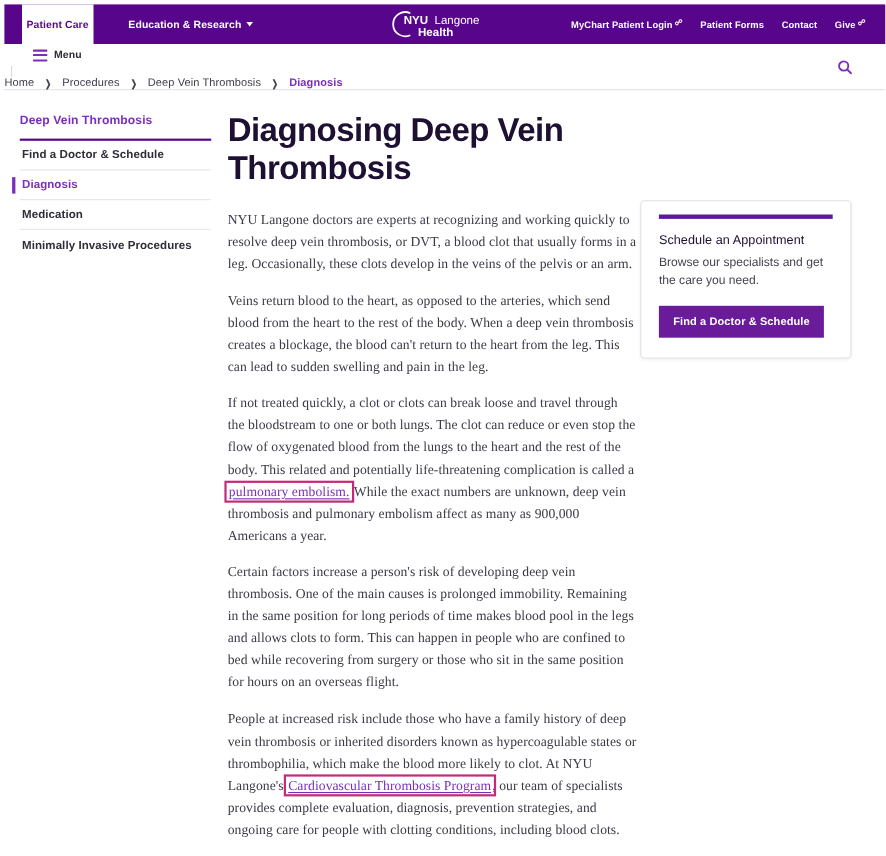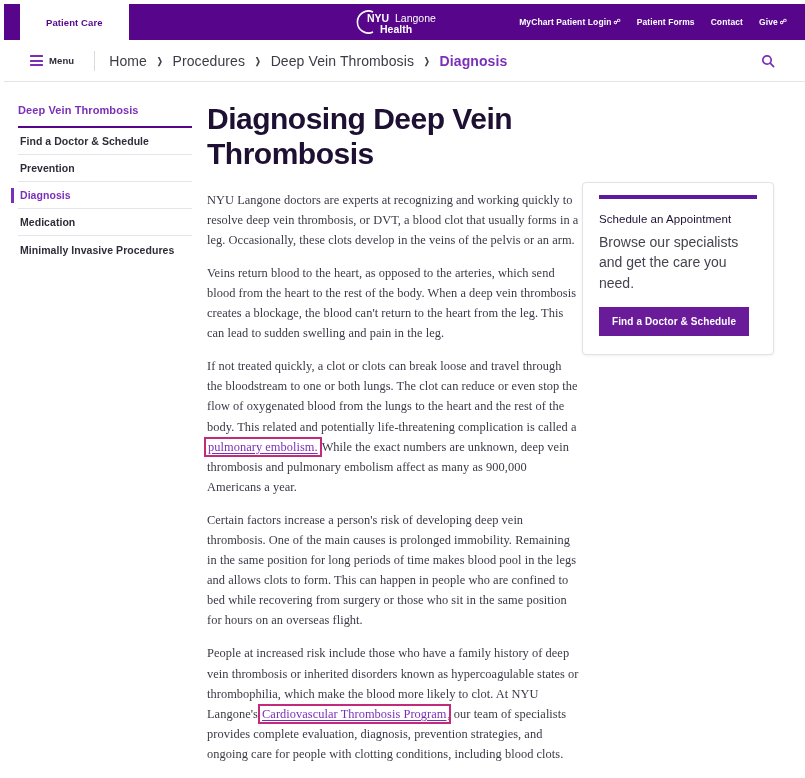--- a/index.html
+++ b/index.html
@@ -29,21 +29,21 @@
     align-items: stretch;
   }
   .tab-primary {
     background: #ffffff;
     color: #57068c;
     font-size: 9.5px;
     font-weight: 700;
     display: flex;
     align-items: center;
     justify-content: center;
-    padding: 0 26px;
+    padding: 0 4px;
     margin-left: 16px;
     letter-spacing: .1px;
     cursor: pointer;
   }
   .tab-secondary {
     color: #ffffff;
     font-size: 9.5px;
     font-weight: 700;
     display: flex;
     align-items: center;
@@ -98,21 +98,21 @@
   .ext-icon { font-size: 7px; line-height: 1; transform: translateY(-1px); }
 
   
   .crumbbar {
     position: absolute;
     left: 4px; top: 40px;
     width: 801px; height: 42px;
     background: #ffffff;
     border-bottom: 1px solid #e3e3e8;
     display: flex;
-    align-items: center;
+    flex-direction: column;
   }
   .menu-btn {
     display: flex;
     align-items: center;
     gap: 6px;
     padding: 0 14px 0 26px;
     height: 100%;
     cursor: pointer;
   }
   .hamburger { display: flex; flex-direction: column; gap: 2.5px; }
@@ -129,21 +129,21 @@
     letter-spacing: .1px;
   }
   .crumb-divider {
     width: 1px;
     height: 20px;
     background: #d8d8de;
     margin: 0 14px 0 6px;
   }
   .crumbs { display: flex; align-items: center; gap: 9px; }
   .crumb {
-    font-size: 14px;
+    font-size: 10px;
     color: #3c3c48;
     cursor: pointer;
     white-space: nowrap;
     letter-spacing: .1px;
   }
   .crumb.current { color: #7b2fb8; font-weight: 700; cursor: default; }
   .crumb-sep {
     font-size: 9px;
     color: #44444f;
     font-weight: 700;
@@ -279,21 +279,21 @@
     margin: 0 0 14px 0;
   }
   .card-title {
     font-size: 11.5px;
     font-weight: 400;
     color: #1d1033;
     margin-bottom: 7px;
     letter-spacing: .05px;
   }
   .card-desc {
-    font-size: 14px;
+    font-size: 11px;
     line-height: 1.45;
     color: #44444f;
     margin-bottom: 14px;
   }
   .card-btn {
     display: inline-block;
     background: #6a1b9a;
     color: #ffffff;
     font-size: 10px;
     font-weight: 700;
@@ -308,20 +308,24 @@
 <body>
 
 <div class="page">
 
   <div class="topbar">
 
     <div class="tab-primary">
       <span>Patient Care</span>
     </div>
 
+    <div class="tab-secondary">
+      <span>Education &amp; Research</span>
+      <span class="caret-down"></span>
+    </div>
 
     <div class="logo-wrap">
       <svg class="logo-svg" width="104" height="30" viewBox="0 0 104 30">
         <path d="M20 5 A11 11 0 1 0 20 25" fill="none" stroke="#ffffff" stroke-width="1.6"></path>
         <text x="14" y="14.5" font-family="Liberation Sans, sans-serif" font-size="10.5" font-weight="700" fill="#ffffff">NYU</text>
         <text x="42" y="14.5" font-family="Liberation Sans, sans-serif" font-size="10.5" font-weight="400" fill="#ffffff">Langone</text>
         <text x="27" y="26" font-family="Liberation Sans, sans-serif" font-size="10.5" font-weight="700" fill="#ffffff">Health</text>
       </svg>
     </div>
 
@@ -376,23 +380,20 @@
 
   <div class="content">
 
     <nav class="sidebar">
       <div class="side-head">Deep Vein Thrombosis</div>
       <div class="side-head-rule"></div>
 
       <div class="side-item">
         <span class="t">Find a Doctor &amp; Schedule</span>
       </div>
-      <div class="side-item">
-        <span class="t">Prevention</span>
-      </div>
       <div class="side-item active">
         <span class="t">Diagnosis</span>
       </div>
       <div class="side-item">
         <span class="t">Medication</span>
       </div>
       <div class="side-item">
         <span class="t">Minimally Invasive Procedures</span>
       </div>
     </nav>

